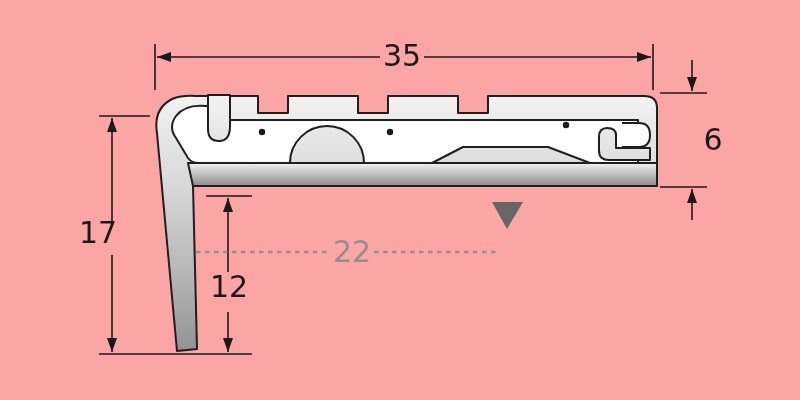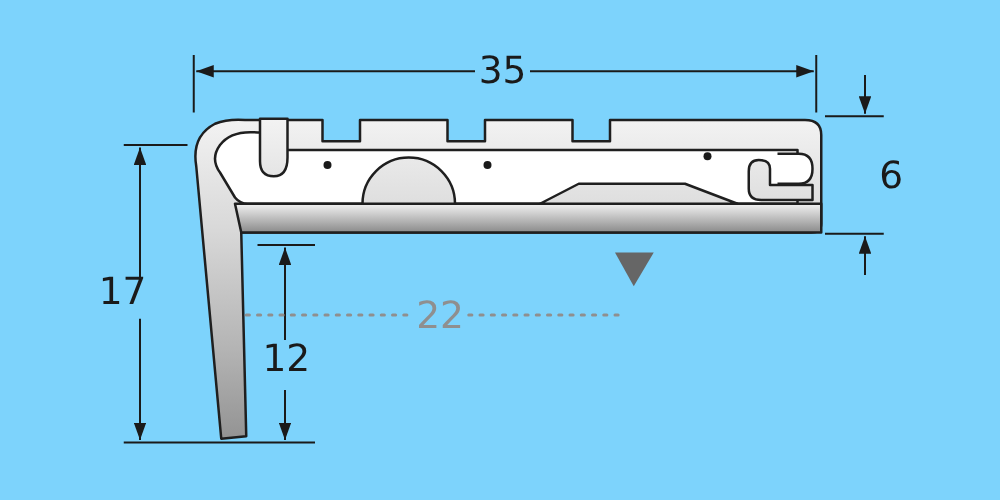--- a/index.html
+++ b/index.html
@@ -1,18 +1,18 @@
 <!DOCTYPE html>
 <html><head>
 <meta charset="utf-8">
 <style>
   html, body { margin: 0; padding: 0; background: #ffffff; }
   .stage {
     width: 800px; height: 400px;
-    background: #7dd3fc;
+    background: #fca5a5;
     position: relative;
     font-family: "DejaVu Sans", sans-serif;
     overflow: hidden;
     text-decoration: underline;
   }
   svg { display: block; }
   .outline   { stroke: #1f1f1f; stroke-width: 2; stroke-linejoin: round; }
   .metal     { fill: url(#metalGrad); }
   .cavity    { fill: #ffffff; }
   .flange    { fill: url(#flangeGrad); }

